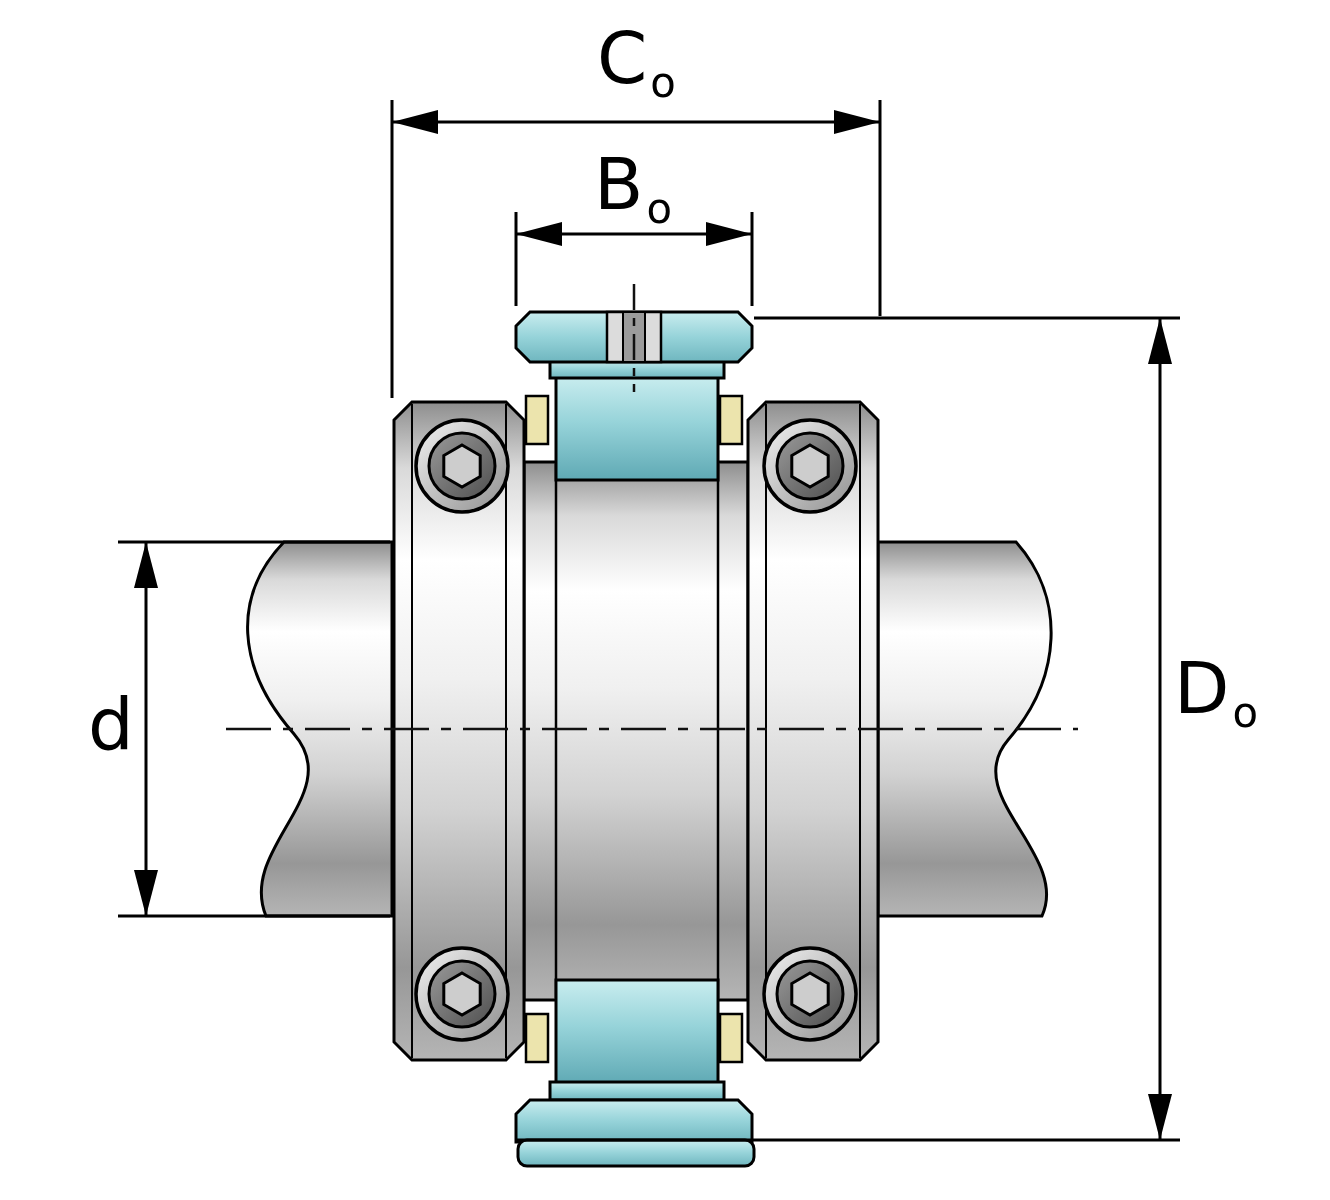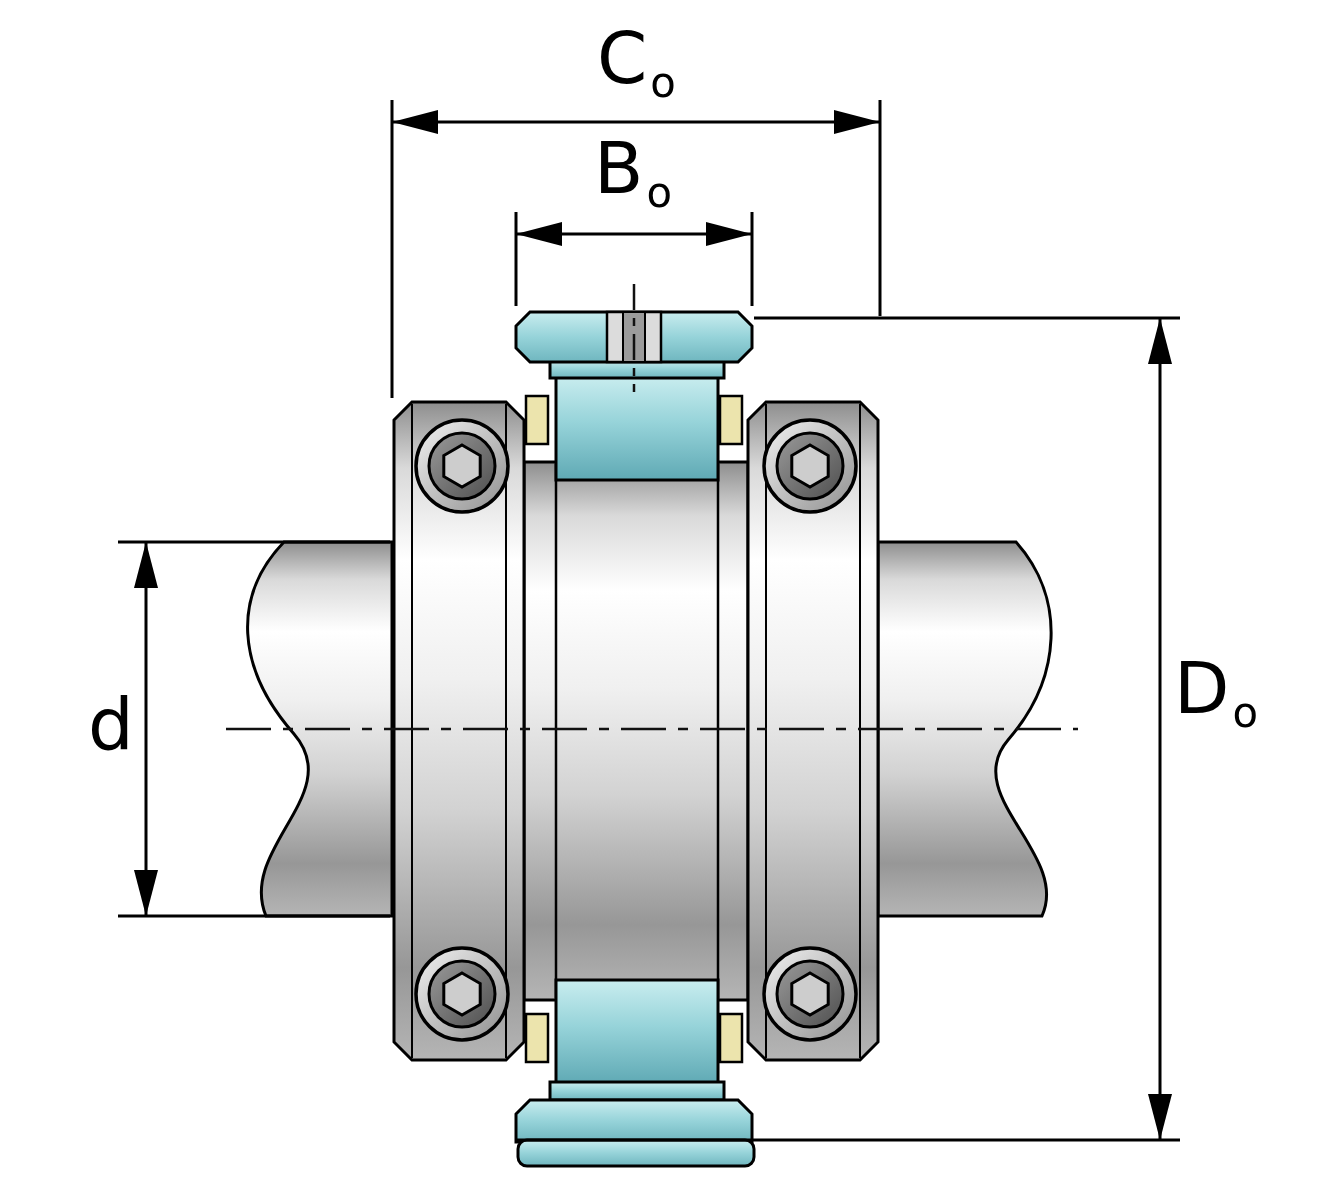--- a/index.html
+++ b/index.html
@@ -135,21 +135,21 @@
       <line x1="516" y1="1140" x2="1180" y2="1140"></line>
       <line x1="1160" y1="318" x2="1160" y2="1140"></line>
       <polygon points="1160,318 1148,364 1172,364" stroke="none"></polygon>
       <polygon points="1160,1140 1148,1094 1172,1094" stroke="none"></polygon>
     </g>
   </svg>
 
   <div class="dim-label" style="left:597px; top:22px;">
     <span class="symbol">C</span><span class="subscript">o</span>
   </div>
-  <div class="dim-label" style="left:594px; top:132px;">
+  <div class="dim-label" style="left:594px; top:148px;">
     <span class="symbol">B</span><span class="subscript">o</span>
   </div>
   <div class="dim-label" style="left:88px; top:688px;">
     <span class="symbol">d</span><span class="subscript"></span>
   </div>
   <div class="dim-label" style="left:1174px; top:652px;">
     <span class="symbol">D</span><span class="subscript">o</span>
   </div>
 
 </div>

